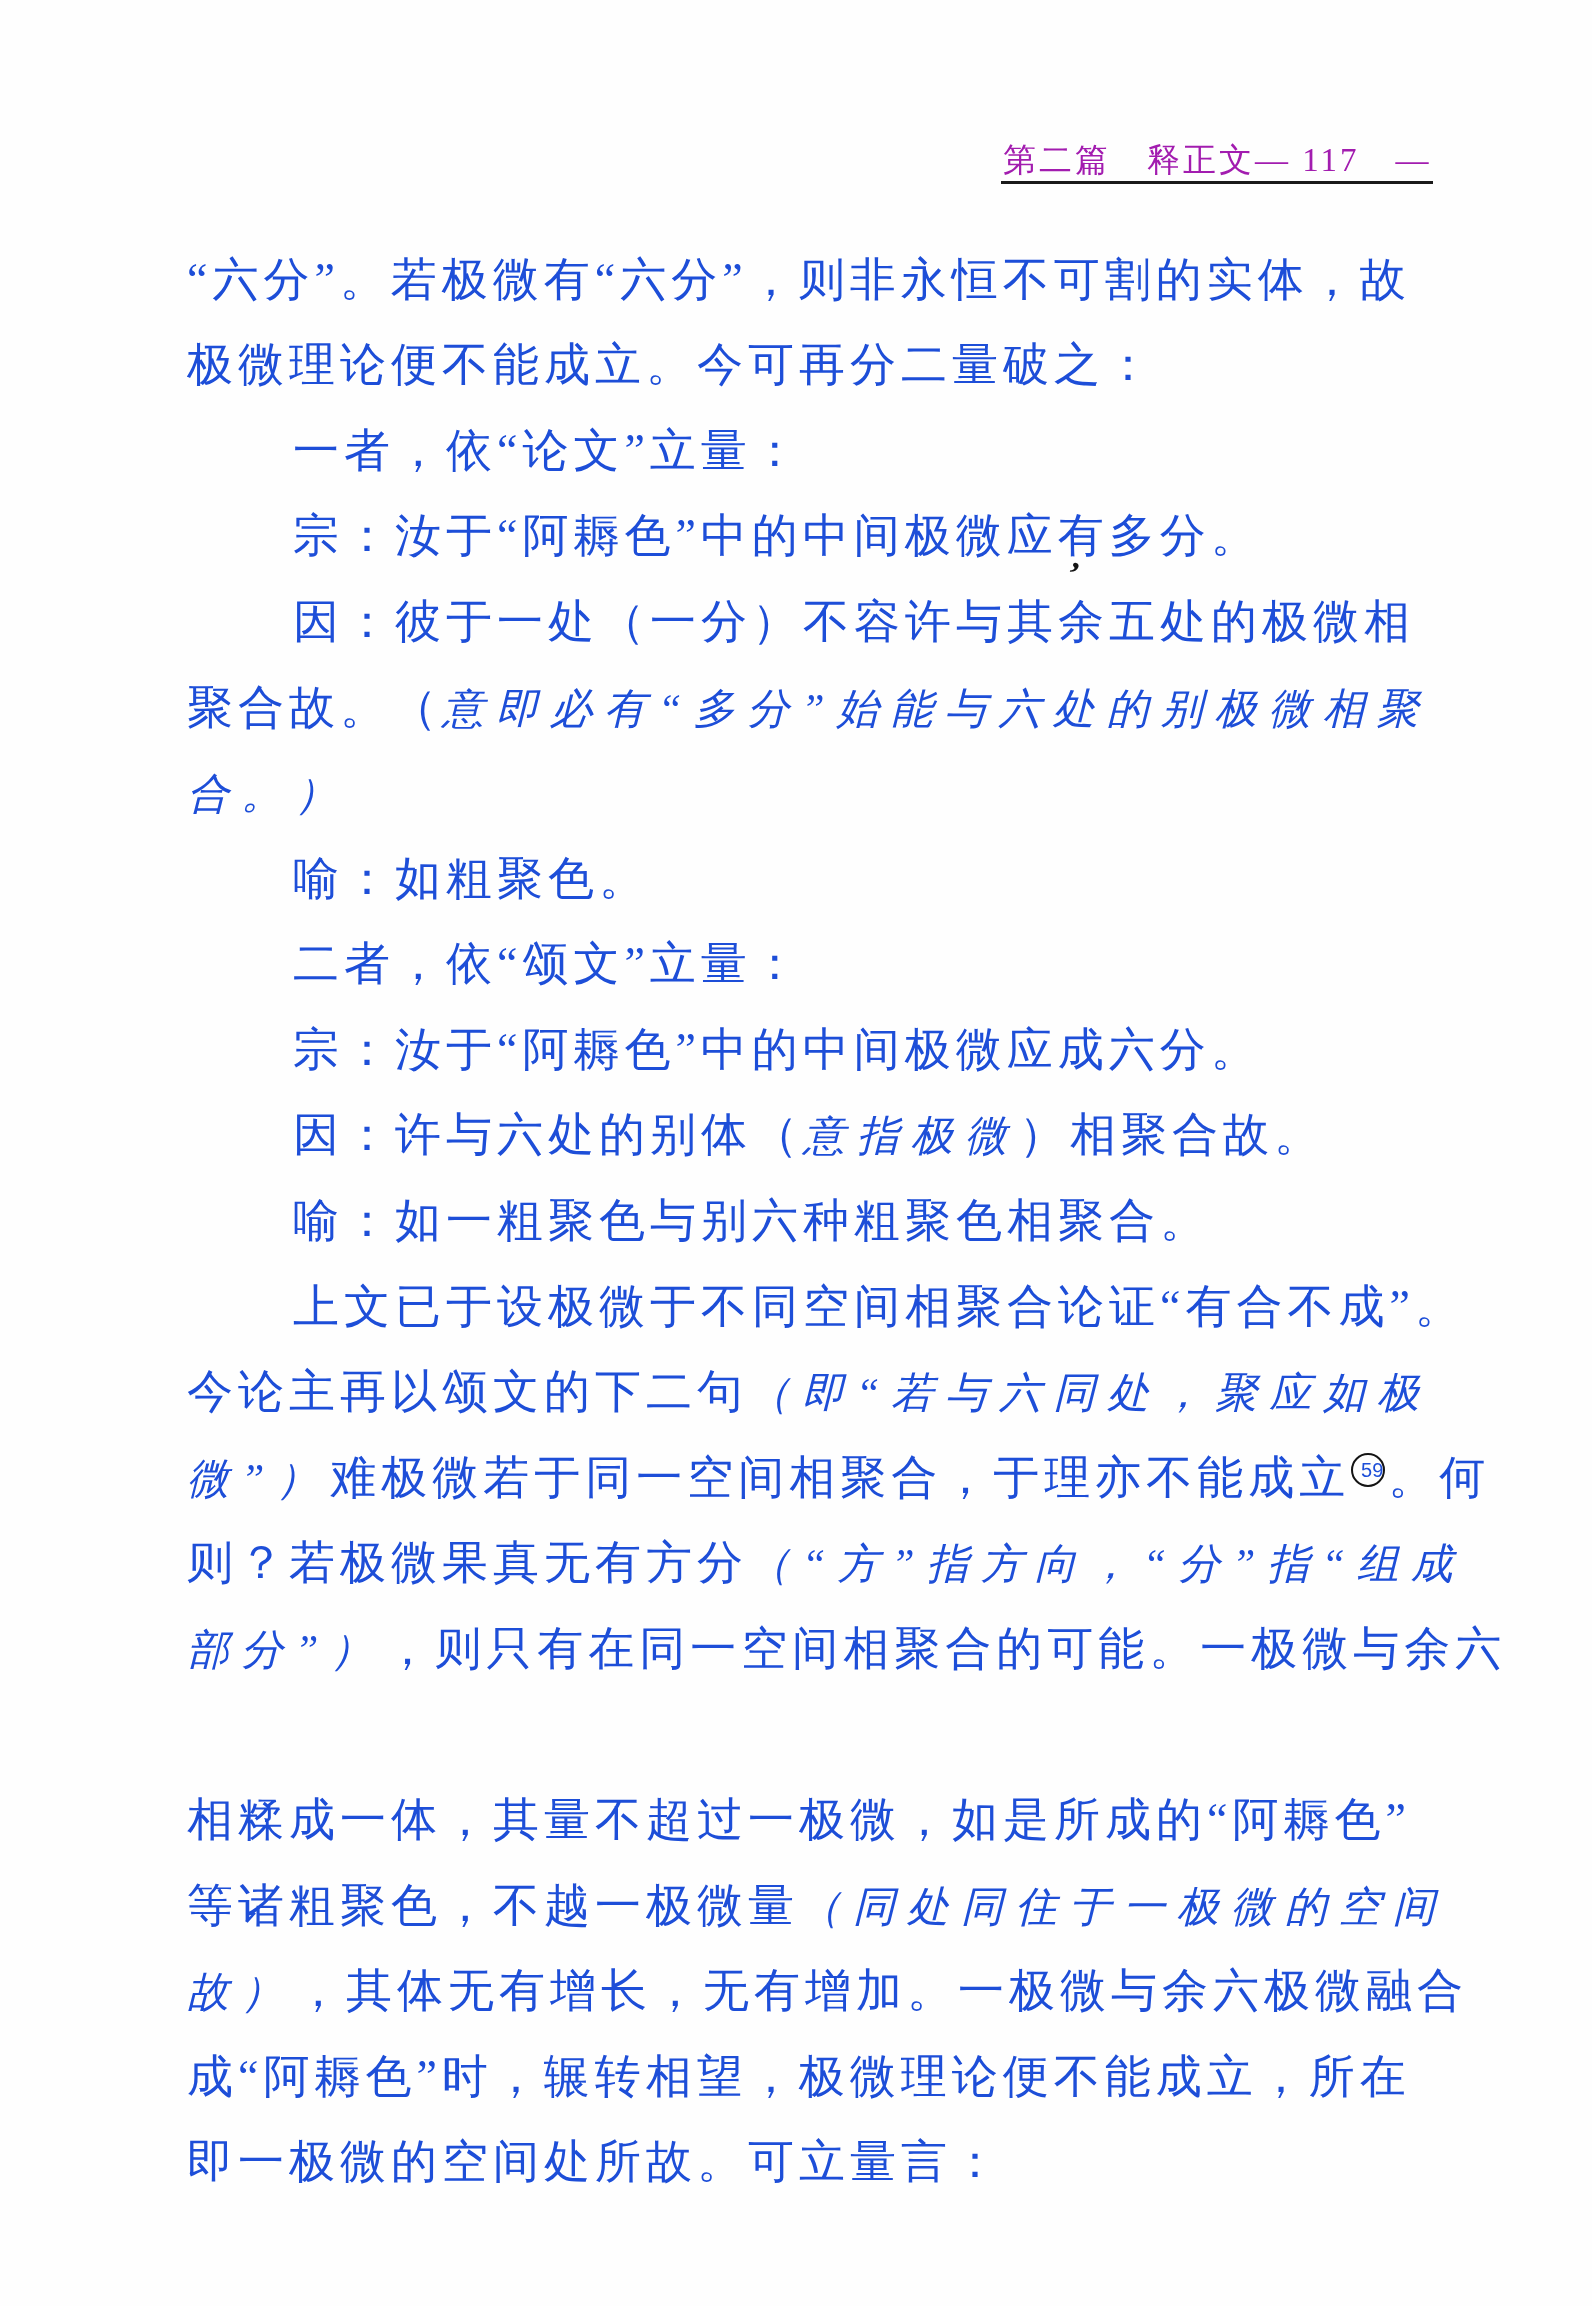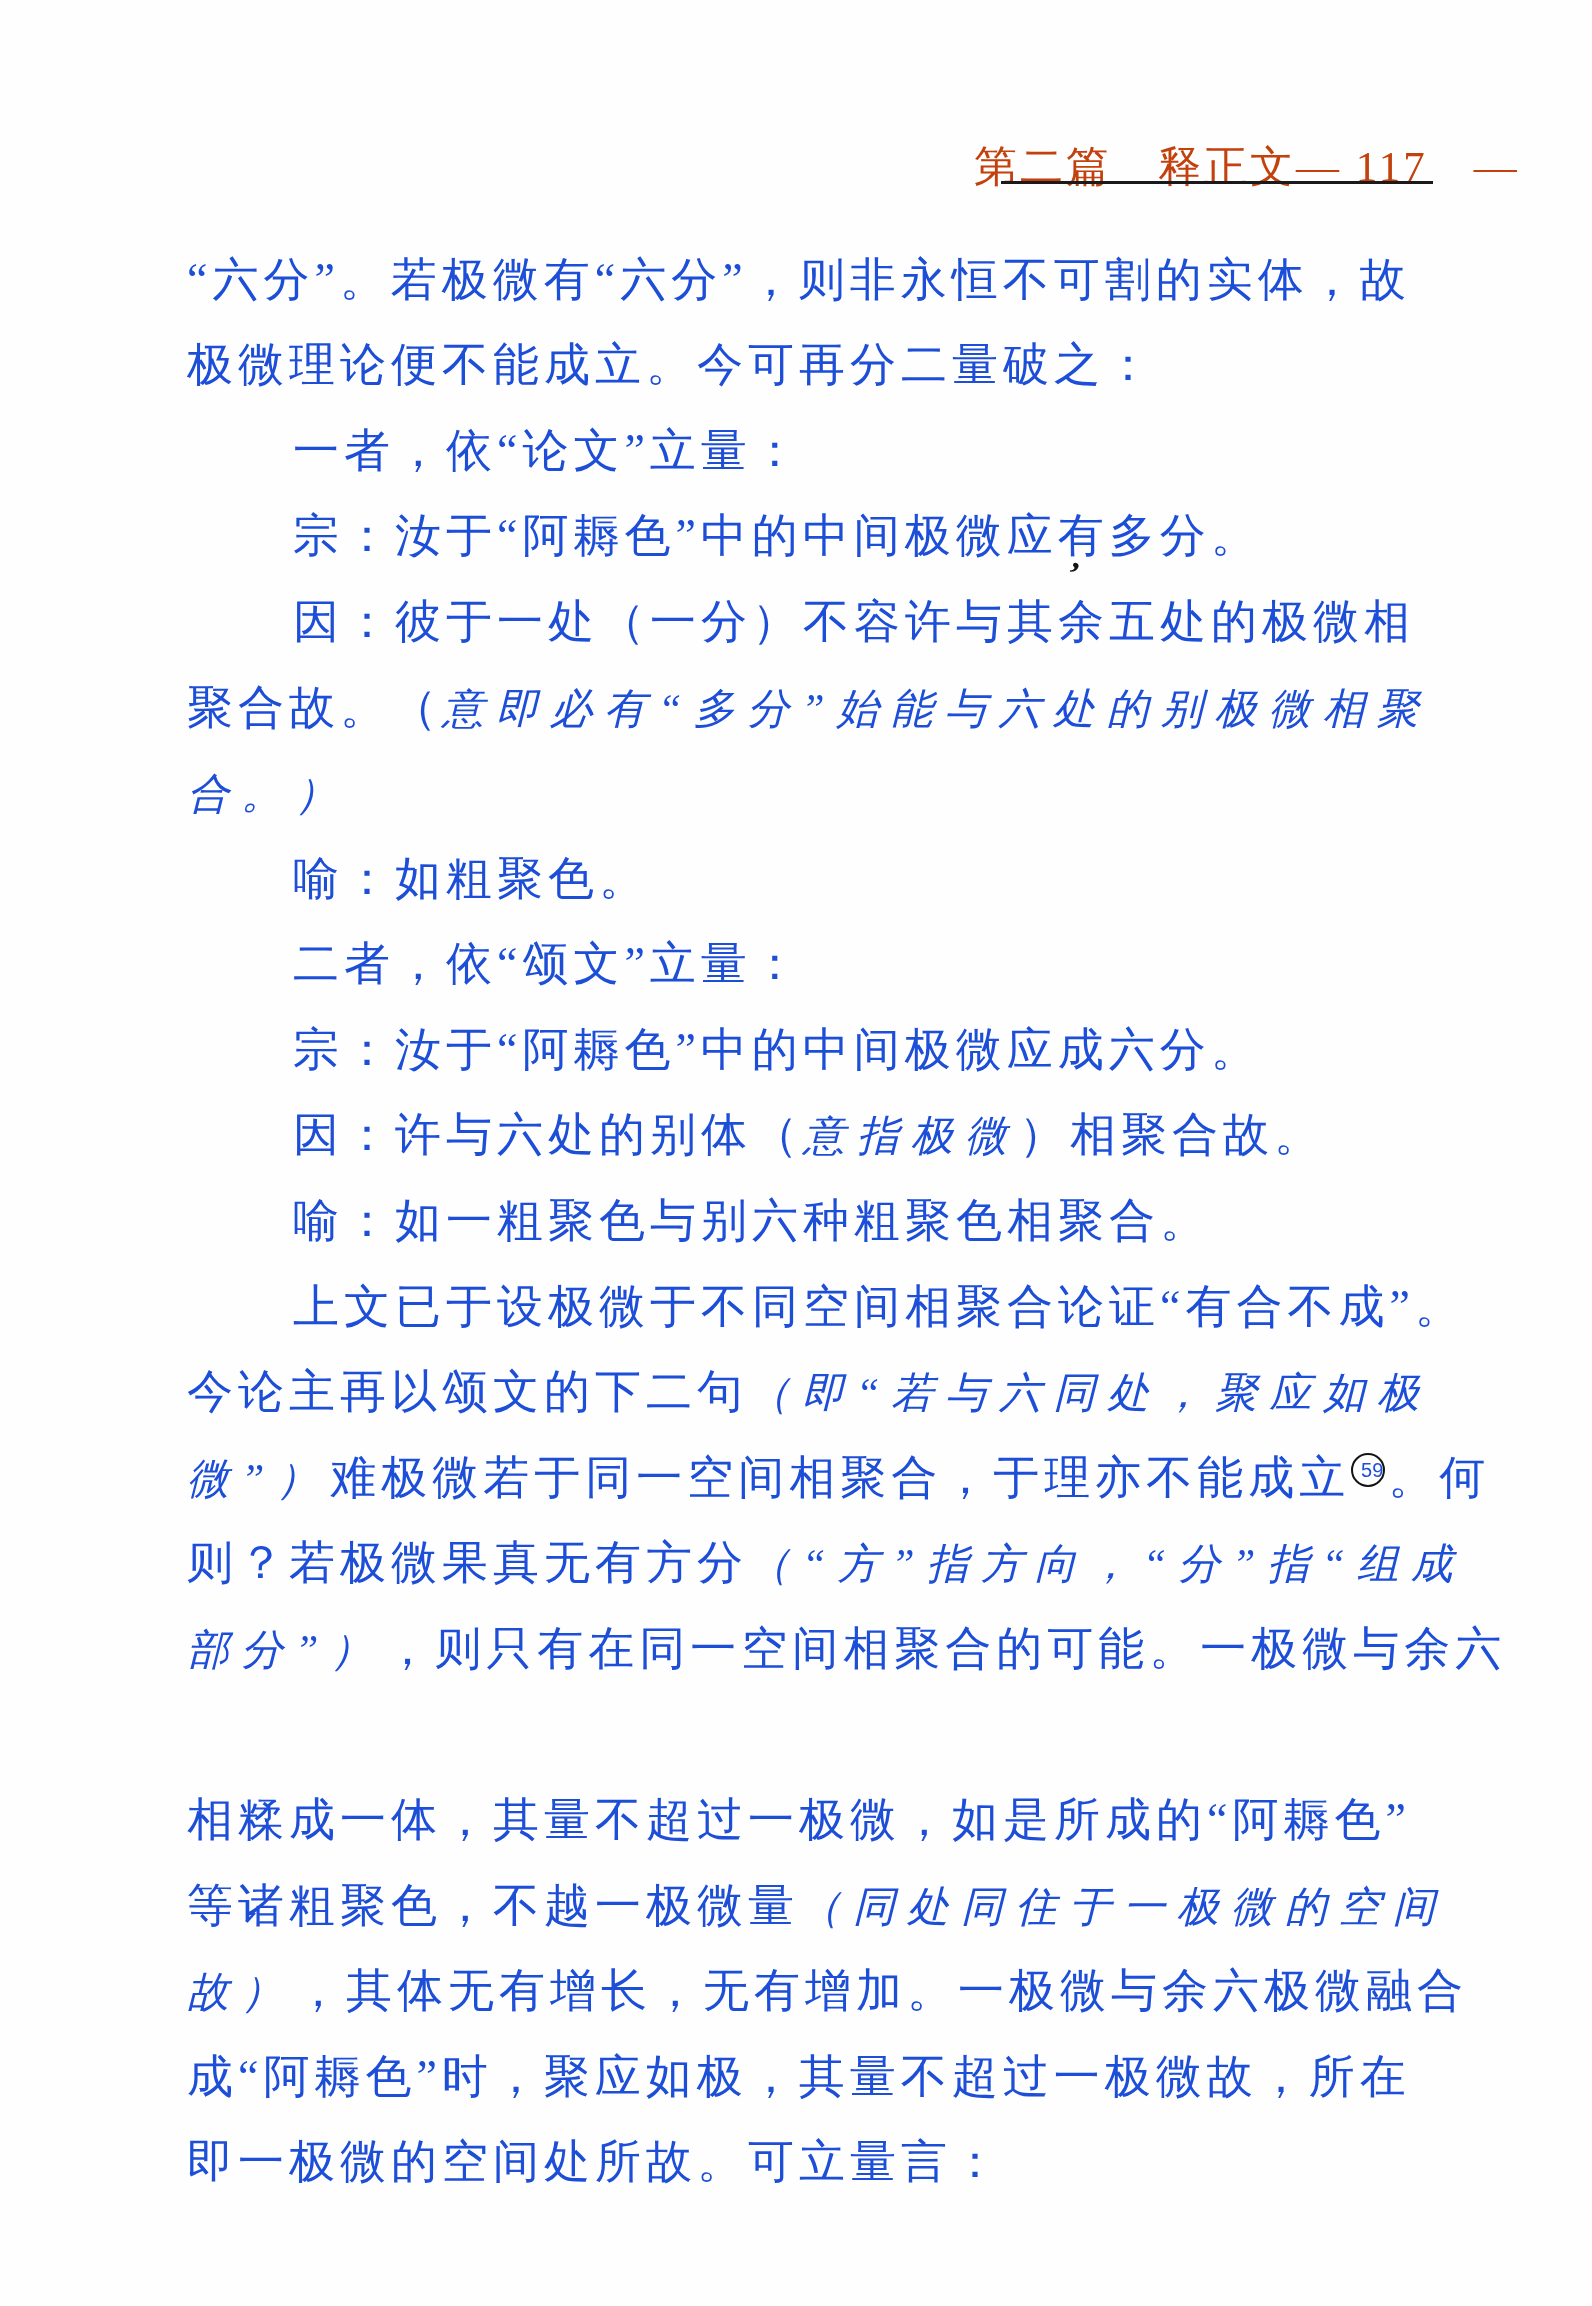--- a/index.html
+++ b/index.html
@@ -10,25 +10,25 @@
   }
   .page{
     position:relative;
     width:1592px;height:2306px;
     background:#fefefe;
     color:#141414;
     overflow:hidden;
   }
   .running-header{
     position:absolute;
-    top:138px;left:974px;
-    font-size:43px;
+    top:138px;left:1003px;
+    font-size:33px;
     letter-spacing:3px;
     white-space:nowrap;
-    color:#c2410c;
+    color:#a21caf;
   }
   .header-rule{
     position:absolute;
     top:181px;left:1001px;
     width:432px;height:3px;
     background:#1a1a1a;
   }
   .body-text{position:absolute;top:0;left:0;width:1592px;height:2306px;}
   .line{
     position:absolute;
@@ -90,17 +90,17 @@
       <div class="line" style="top: 1109px; left: 293px;"><span class="n">因：许与六处的别体（</span><span class="k">意指极微</span><span class="n">）相聚合故。</span></div>
       <div class="line" style="top: 1195px; left: 293px;"><span class="n">喻：如一粗聚色与别六种粗聚色相聚合。</span></div>
       <div class="line" style="top: 1281px; left: 293px;"><span class="n">上文已于设极微于不同空间相聚合论证“有合不成”。</span></div>
       <div class="line" style="top: 1366px; left: 187px;"><span class="n">今论主再以颂文的下二句</span><span class="k">（即“若与六同处，聚应如极</span></div>
       <div class="line" style="top: 1452px; left: 187px;"><span class="k">微”）</span><span class="n">难极微若于同一空间相聚合，于理亦不能成立</span><span class="fn">59</span><span class="n">。何</span></div>
       <div class="line" style="top: 1537px; left: 187px;"><span class="n">则？若极微果真无有方分</span><span class="k">（“方”指方向，“分”指“组成</span></div>
       <div class="line" style="top: 1623px; left: 187px;"><span class="k">部分”）</span><span class="n">，则只有在同一空间相聚合的可能。一极微与余六</span></div>
       <div class="line" style="top: 1794px; left: 187px;"><span class="n">相糅成一体，其量不超过一极微，如是所成的“阿耨色”</span></div>
       <div class="line" style="top: 1880px; left: 187px;"><span class="n">等诸粗聚色，不越一极微量</span><span class="k">（同处同住于一极微的空间</span></div>
       <div class="line" style="top: 1965px; left: 187px;"><span class="k">故）</span><span class="n">，其体无有增长，无有增加。一极微与余六极微融合</span></div>
-      <div class="line" style="top: 2051px; left: 187px;"><span class="n">成“阿耨色”时，聚应如极，其量不超过一极微故，所在</span></div>
+      <div class="line" style="top: 2051px; left: 187px;"><span class="n">成“阿耨色”时，辗转相望，极微理论便不能成立，所在</span></div>
       <div class="line" style="top: 2136px; left: 187px;"><span class="n">即一极微的空间处所故。可立量言：</span></div>
     </div>
 </div>
 
 
 </body></html>

